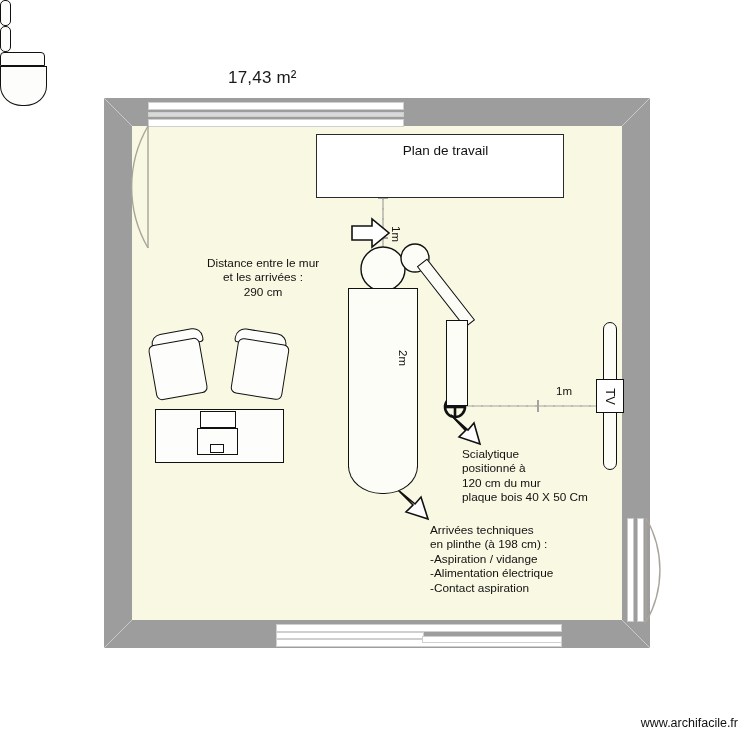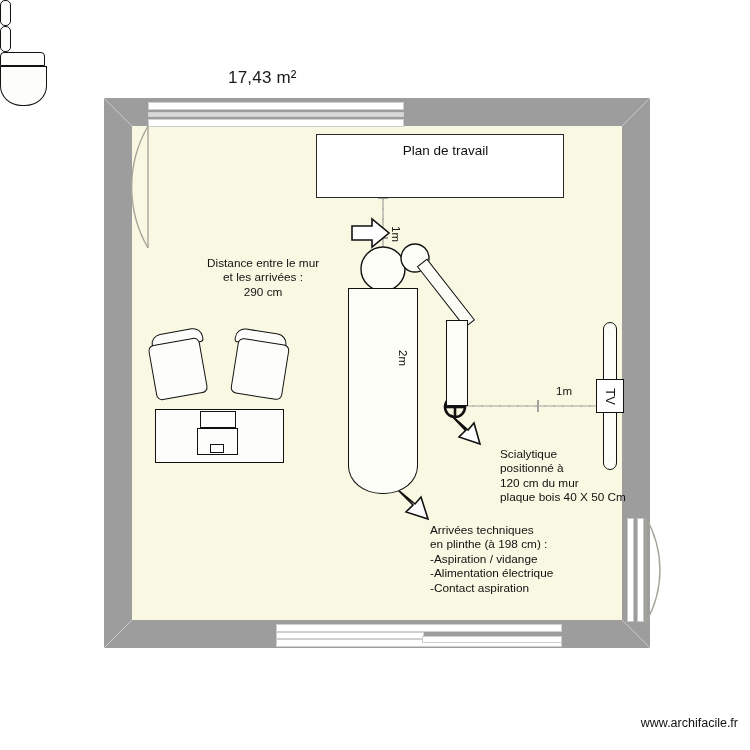--- a/index.html
+++ b/index.html
@@ -105,21 +105,21 @@
   .ac1{left:152px;top:341px;transform:rotate(-10deg);}
   .ac1b{left:151px;top:331px;transform:rotate(-10deg);}
   .ac2{left:234px;top:341px;transform:rotate(9deg);}
   .ac2b{left:235px;top:331px;transform:rotate(9deg);}
 
   
   .note{position:absolute;font-size:11.8px;color:#111;line-height:1.22;white-space:pre;}
   .note-center{text-align:center;}
 
   .note-dist{left:207px;top:216px;margin-top:40px;}
-  .note-scia{left:500px;top:447px;}
+  .note-scia{left:462px;top:447px;}
   .note-arriv{left:430px;top:523px;}
 
   
   .dim{position:absolute;font-size:11.5px;color:#111;}
   .dim-1m-v{left:388px;top:228px;}
   .dim-1m-v span{display:block;transform:rotate(90deg);transform-origin:center;}
   .dim-2m{left:395px;top:352px;}
   .dim-2m span{display:block;transform:rotate(90deg);transform-origin:center;}
   .dim-1m-h{left:556px;top:385px;}
 

